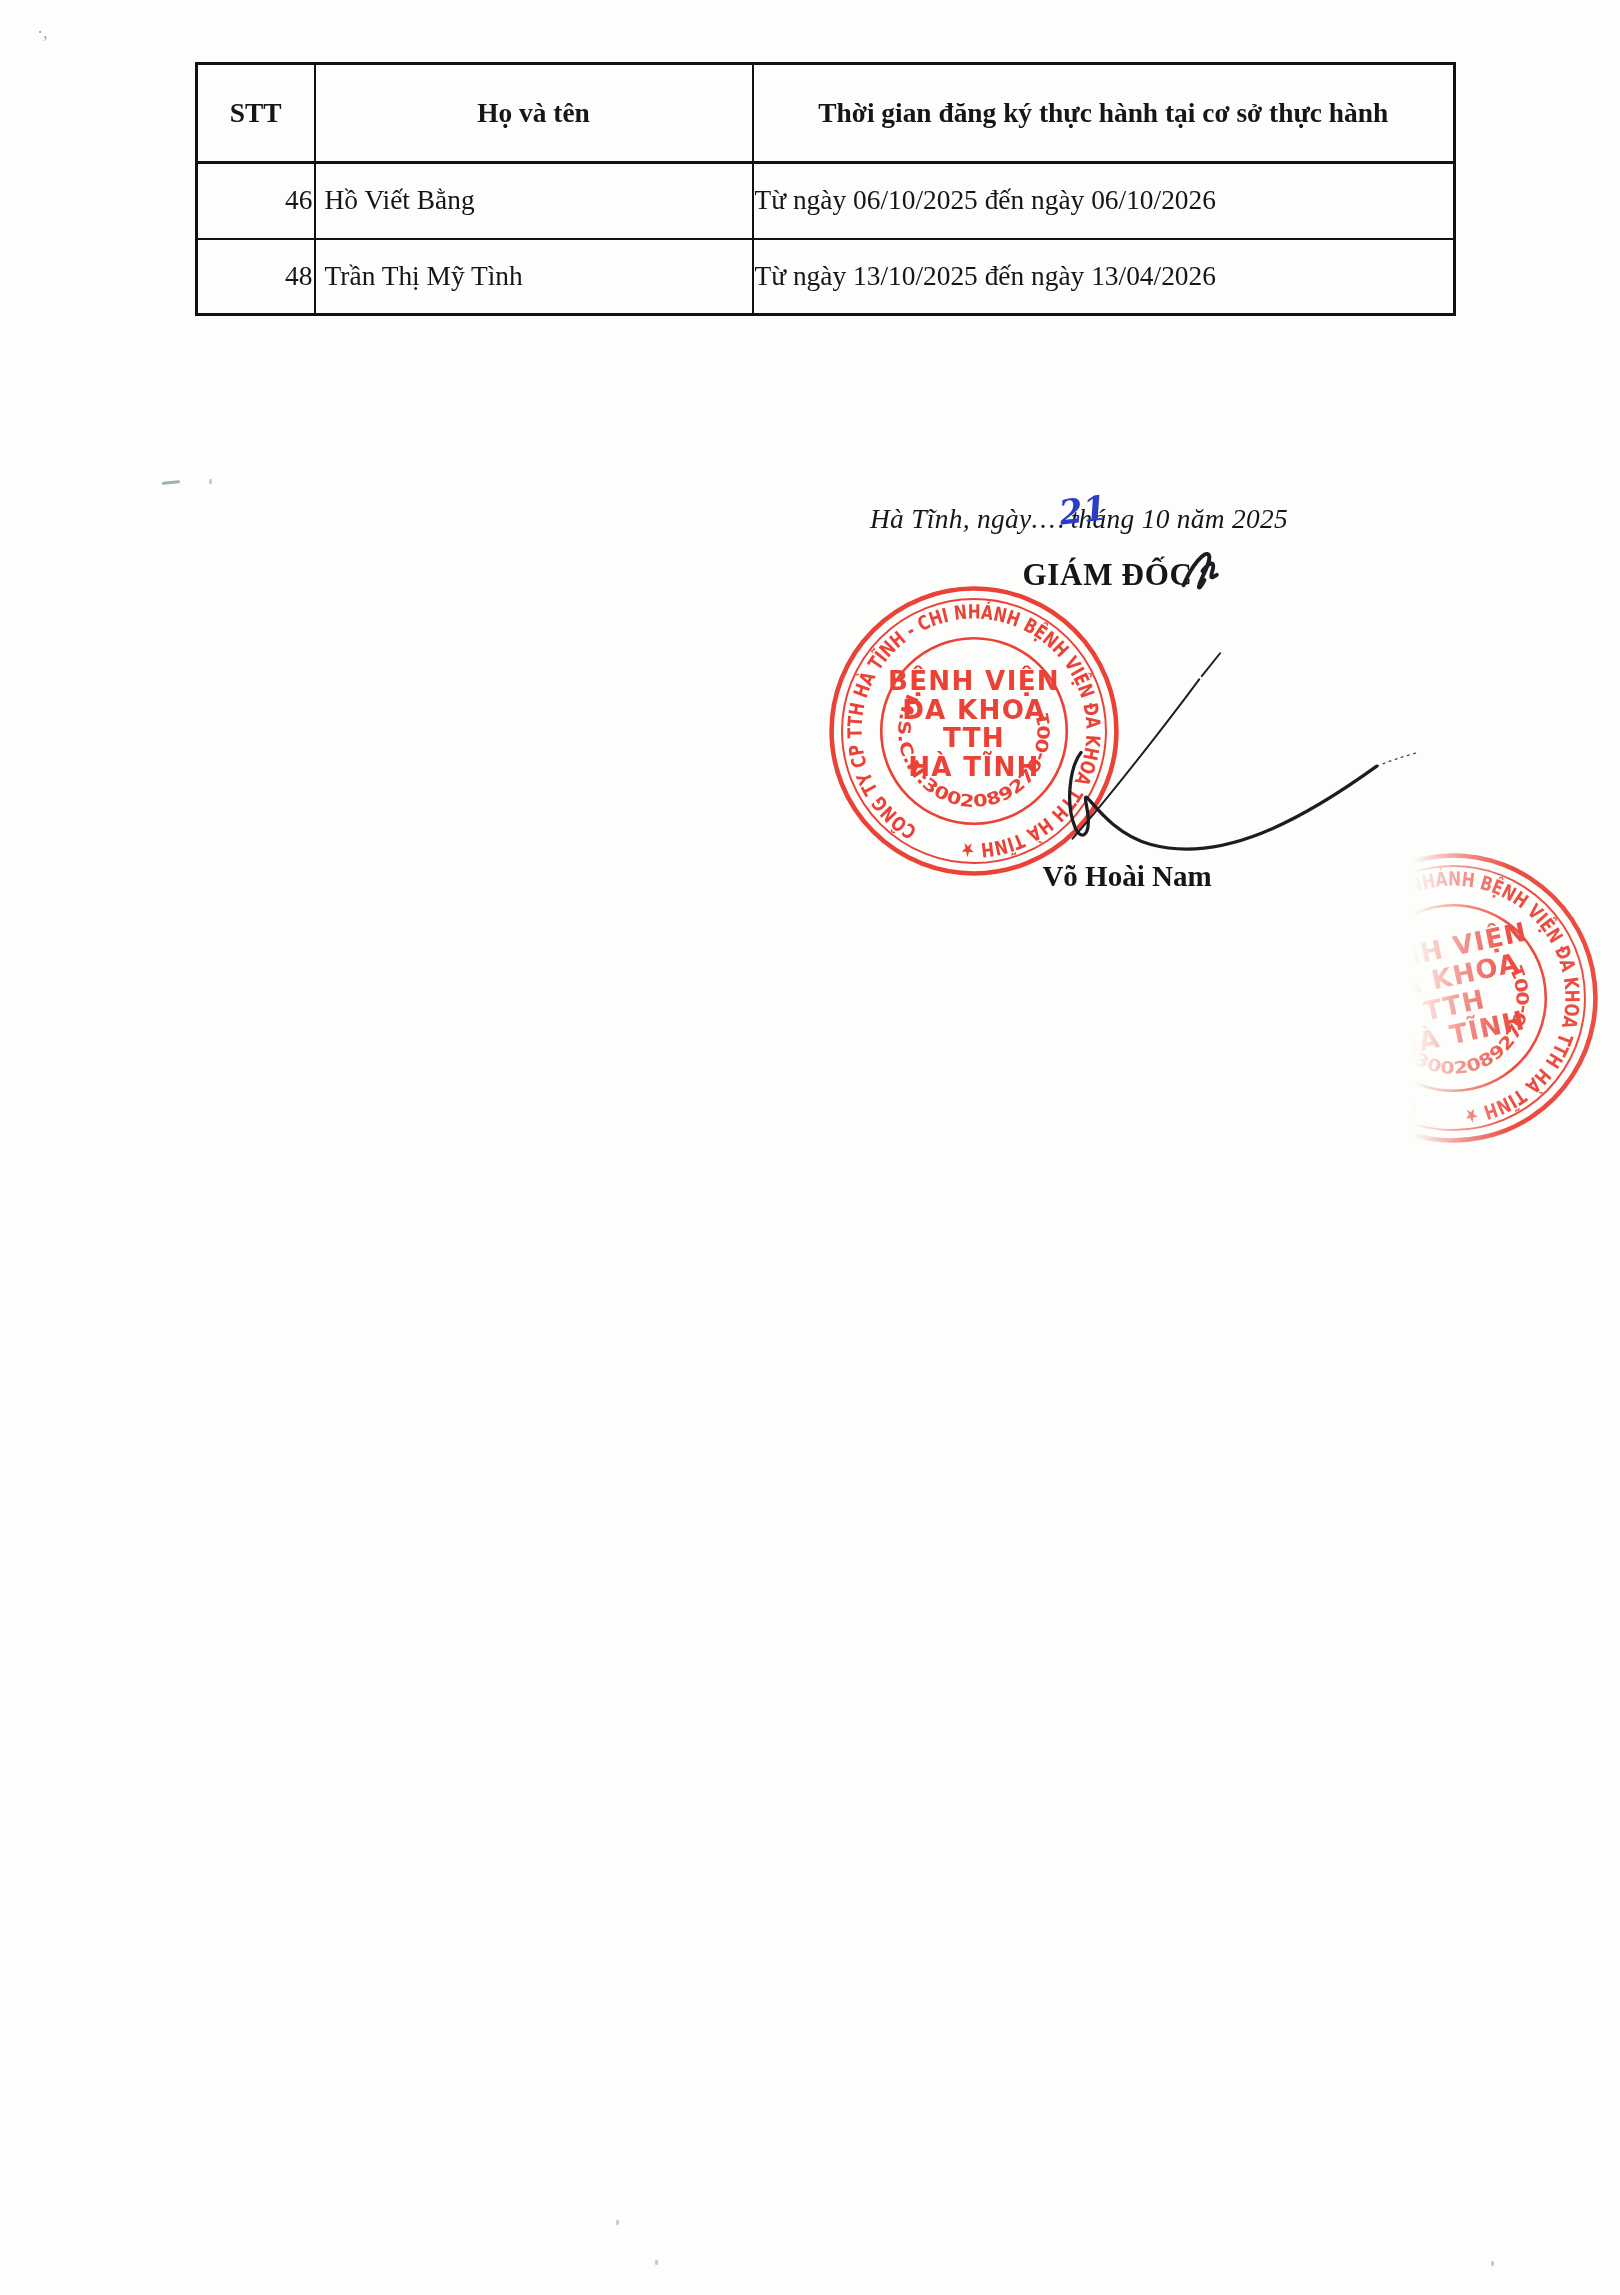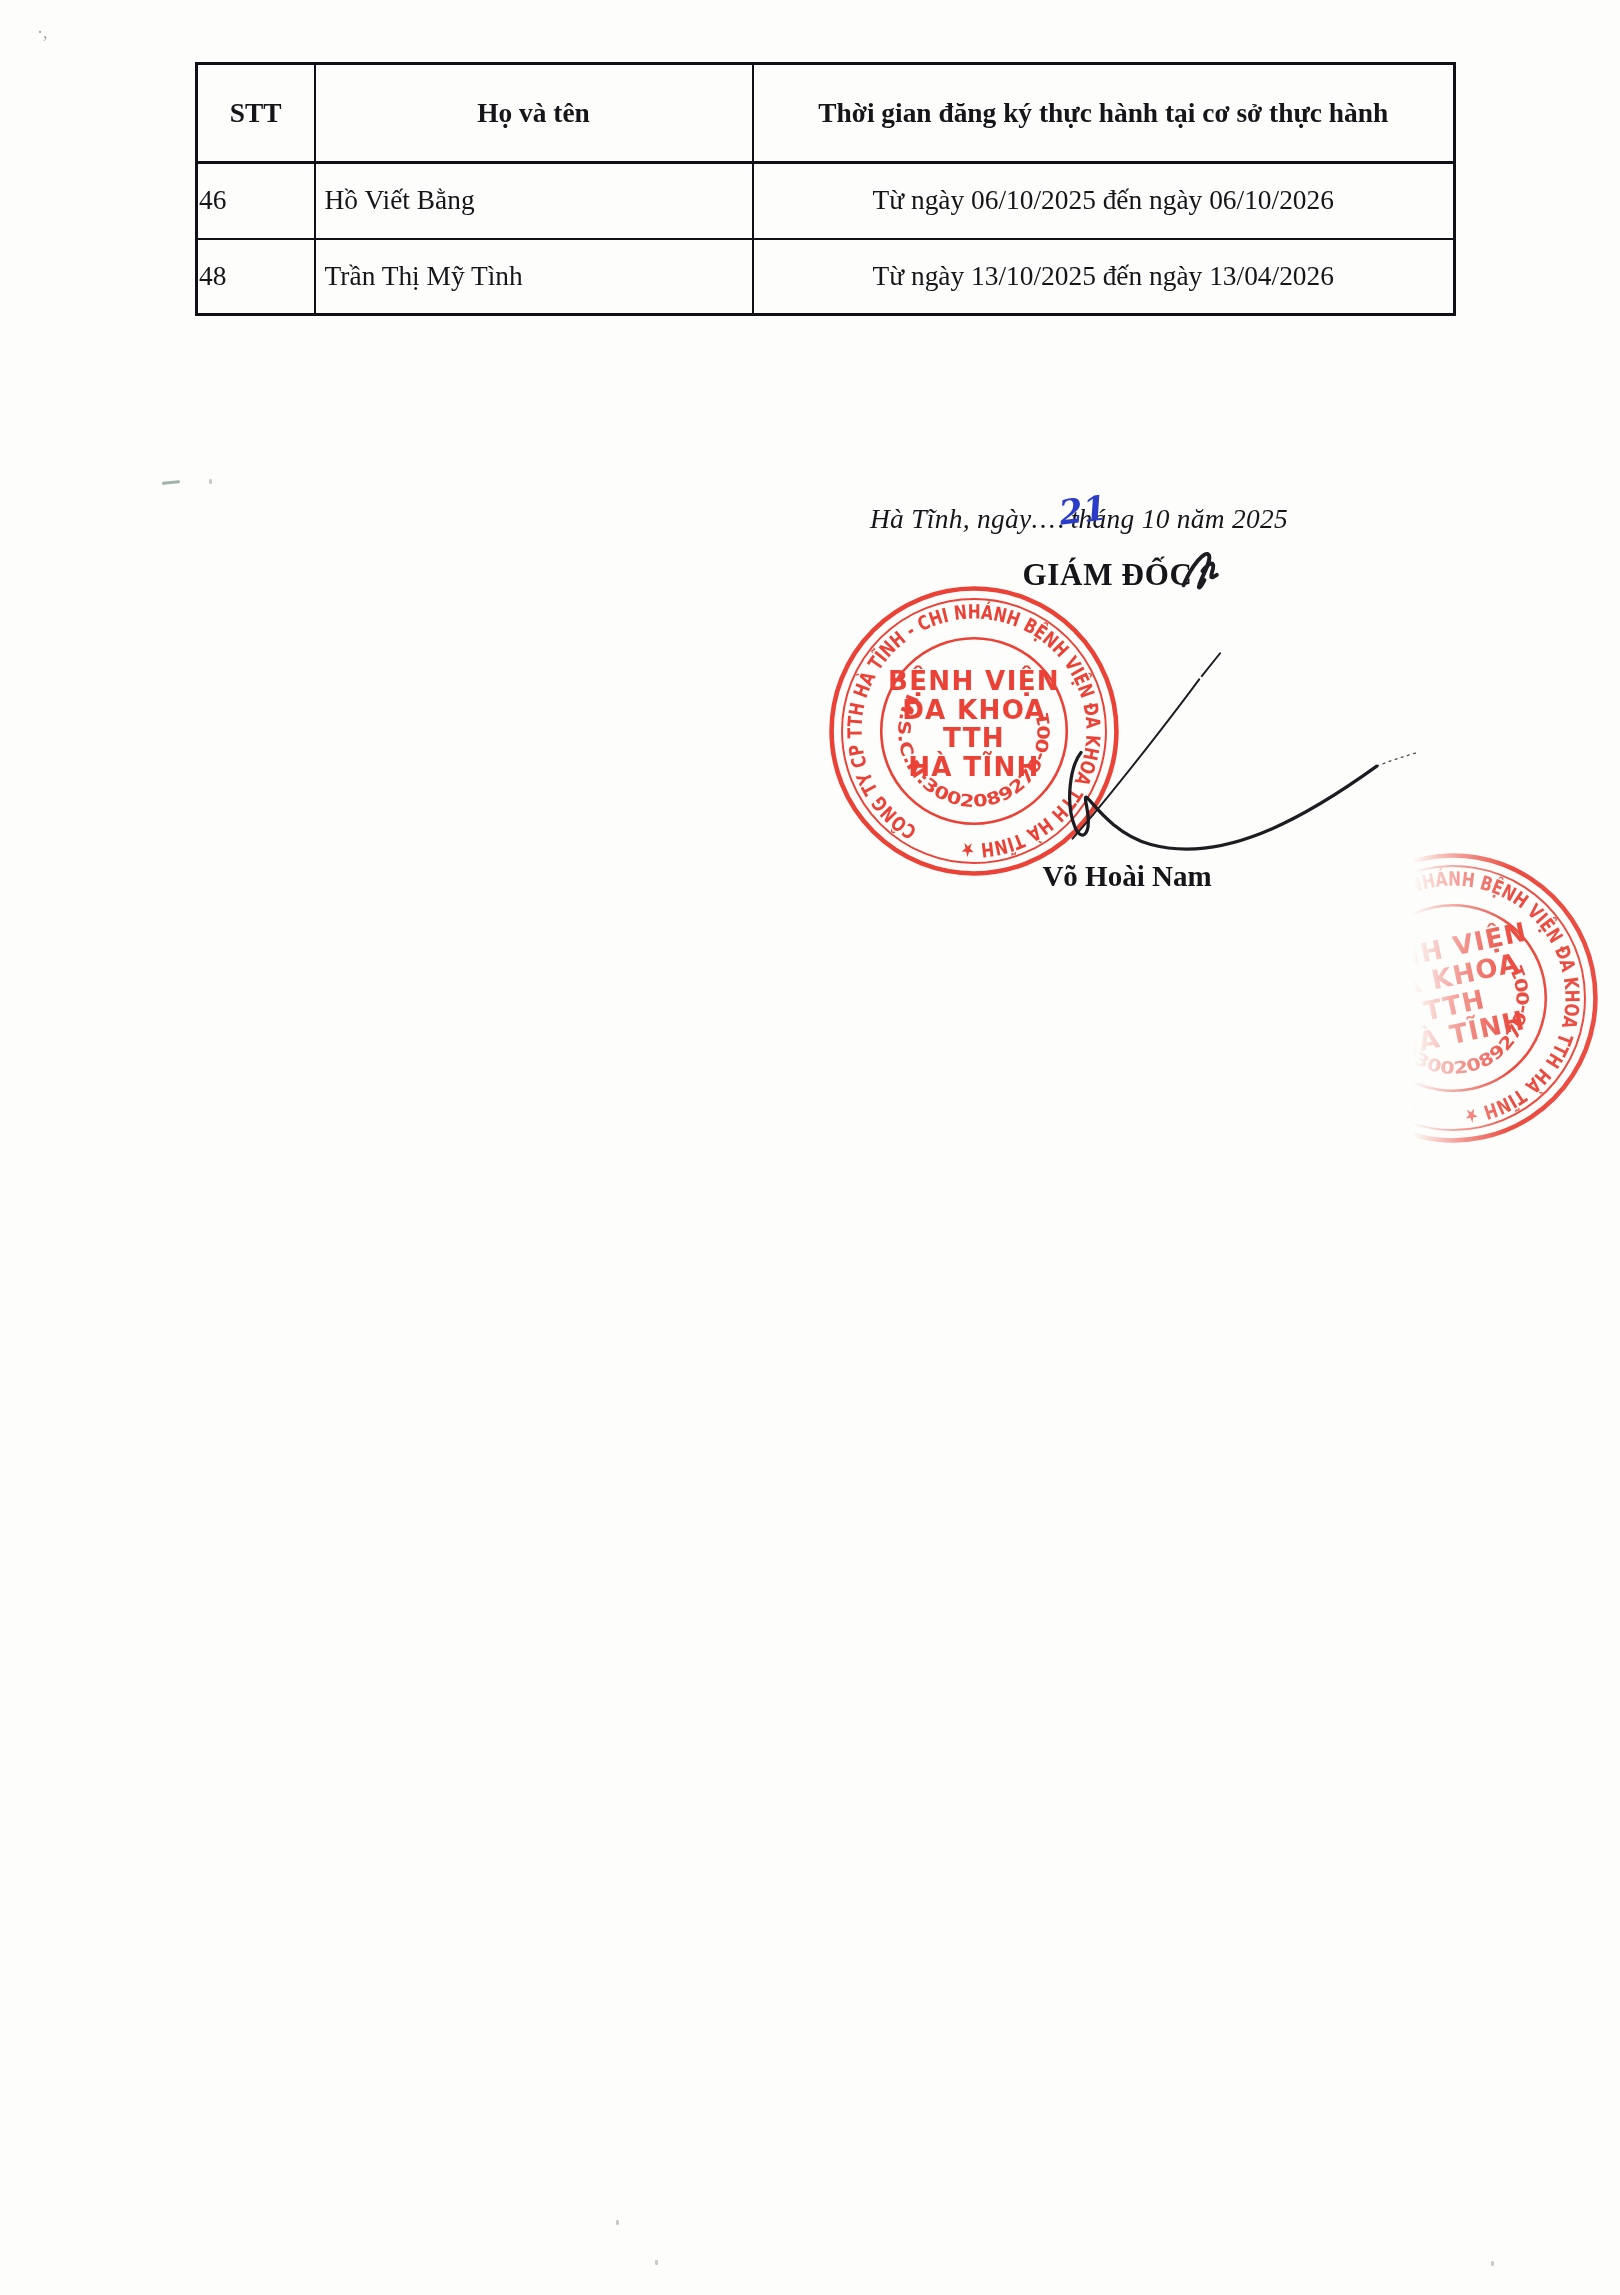--- a/index.html
+++ b/index.html
@@ -28,23 +28,23 @@
     overflow:hidden;
   }
   .doc-table{border:3.9px solid #101018;}
   .doc-table thead tr{height:99px;}
   .doc-table tbody tr{height:76px;}
   .doc-table thead th{
     font-weight:bold;font-size:27.4px;text-align:center;padding:0 5.2px;
     border-bottom-width:3.9px;
   }
   .doc-table td{font-size:27.4px;}
-  .cell-stt{text-align:left;}
+  .cell-stt{text-align:right;}
   .cell-name{text-align:left;padding-left:9.1px;margin-left:24px;}
-  .cell-period{text-align:center;}
+  .cell-period{text-align:left;}
   
   .date-line{
     position:absolute;left:870px;top:504px;
     font-style:italic;font-size:27.4px;white-space:nowrap;
     letter-spacing:0.3px;
   }
   .dots{letter-spacing:2px;margin-right:3.9px;}
   .hand-day{
     position:absolute;left:189px;top:-14.4px;
     font-size:34px;font-style:italic;font-weight:bold;

